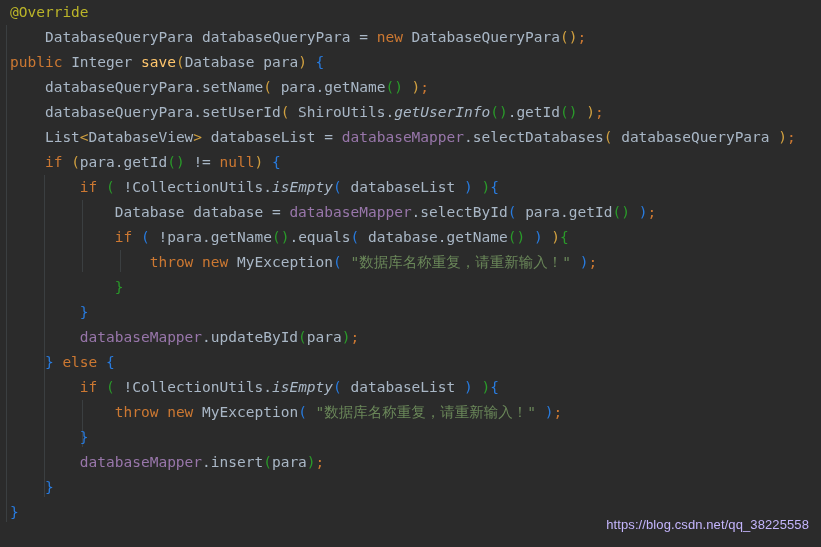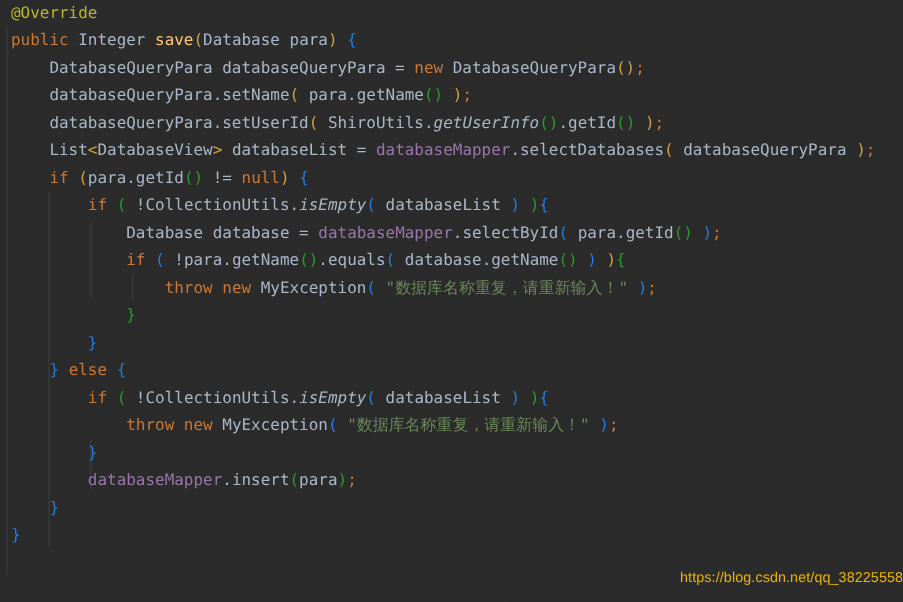--- a/index.html
+++ b/index.html
@@ -56,25 +56,25 @@
   .paren     { color: #d0a040; }            
   .paren2    { color: #287bde; }            
   .paren3    { color: #2a9a2a; }            
   .brace     { color: #287bde; }            
   .brace-g   { color: #2a9a2a; }
   .semi      { color: #cc7832; }
   .op        { color: #a9b7c6; }
   .italic    { font-style: italic; }
   .watermark {
     position: absolute;
-    right: 0;
+    right: 12px;
     bottom: 10px;
     font-family: "Liberation Sans", sans-serif;
     font-size: 13px;
-    color: #eab308;
+    color: #c4b5fd;
     letter-spacing: 0.1px;
     white-space: nowrap;
   }
 </style>
 </head>
 <body>
 
 <div id="editor">
 
   <div class="guides">
@@ -82,23 +82,23 @@
     <div class="guide" style="left:44px; top:175px; height:322px;"></div>
     <div class="guide" style="left:82px; top:200px; height:72px;"></div>
     <div class="guide" style="left:82px; top:400px; height:47px;"></div>
     <div class="guide" style="left:120px; top:250px; height:22px;"></div>
   </div>
 
   <div class="code-area">
 
     <div class="line"><span class="anno">@Override</span></div>
 
+    <div class="line">    <span class="ident">DatabaseQueryPara</span> <span class="ident">databaseQueryPara</span> <span class="op">=</span> <span class="kw">new</span> <span class="ident">DatabaseQueryPara</span><span class="paren">()</span><span class="semi">;</span></div>
+
     <div class="line"><span class="kw">public</span> <span class="ident">Integer</span> <span class="method">save</span><span class="paren">(</span><span class="ident">Database</span> <span class="ident">para</span><span class="paren">)</span> <span class="brace">{</span></div>
-
-    <div class="line">    <span class="ident">DatabaseQueryPara</span> <span class="ident">databaseQueryPara</span> <span class="op">=</span> <span class="kw">new</span> <span class="ident">DatabaseQueryPara</span><span class="paren">()</span><span class="semi">;</span></div>
 
     <div class="line">    <span class="ident">databaseQueryPara</span><span class="op">.</span><span class="ident">setName</span><span class="paren">(</span> <span class="ident">para</span><span class="op">.</span><span class="ident">getName</span><span class="paren3">()</span> <span class="paren">)</span><span class="semi">;</span></div>
 
     <div class="line">    <span class="ident">databaseQueryPara</span><span class="op">.</span><span class="ident">setUserId</span><span class="paren">(</span> <span class="ident">ShiroUtils</span><span class="op">.</span><span class="ident italic">getUserInfo</span><span class="paren3">()</span><span class="op">.</span><span class="ident">getId</span><span class="paren3">()</span> <span class="paren">)</span><span class="semi">;</span></div>
 
     <div class="line">    <span class="ident">List</span><span class="paren">&lt;</span><span class="ident">DatabaseView</span><span class="paren">&gt;</span> <span class="ident">databaseList</span> <span class="op">=</span> <span class="field">databaseMapper</span><span class="op">.</span><span class="ident">selectDatabases</span><span class="paren">(</span> <span class="ident">databaseQueryPara</span> <span class="paren">)</span><span class="semi">;</span></div>
 
     <div class="line">    <span class="kw">if</span> <span class="paren">(</span><span class="ident">para</span><span class="op">.</span><span class="ident">getId</span><span class="paren3">()</span> <span class="op">!=</span> <span class="kw">null</span><span class="paren">)</span> <span class="brace">{</span></div>
 
     <div class="line">        <span class="kw">if</span> <span class="paren3">(</span> <span class="op">!</span><span class="ident">CollectionUtils</span><span class="op">.</span><span class="ident italic">isEmpty</span><span class="paren2">(</span> <span class="ident">databaseList</span> <span class="paren2">)</span> <span class="paren3">)</span><span class="brace">{</span></div>
@@ -106,20 +106,21 @@
     <div class="line">            <span class="ident">Database</span> <span class="ident">database</span> <span class="op">=</span> <span class="field">databaseMapper</span><span class="op">.</span><span class="ident">selectById</span><span class="paren2">(</span> <span class="ident">para</span><span class="op">.</span><span class="ident">getId</span><span class="paren3">()</span> <span class="paren2">)</span><span class="semi">;</span></div>
 
     <div class="line">            <span class="kw">if</span> <span class="paren2">(</span> <span class="op">!</span><span class="ident">para</span><span class="op">.</span><span class="ident">getName</span><span class="paren3">()</span><span class="op">.</span><span class="ident">equals</span><span class="paren2">(</span> <span class="ident">database</span><span class="op">.</span><span class="ident">getName</span><span class="paren3">()</span> <span class="paren2">)</span> <span class="paren">)</span><span class="brace-g">{</span></div>
 
     <div class="line">                <span class="kw">throw</span> <span class="kw">new</span> <span class="ident">MyException</span><span class="paren2">(</span> <span class="str">"数据库名称重复，请重新输入！"</span><span class="str">&nbsp;</span><span class="paren2">)</span><span class="semi">;</span></div>
 
     <div class="line">            <span class="brace-g">}</span></div>
 
     <div class="line">        <span class="brace">}</span></div>
 
+    <div class="line">        <span class="field">databaseMapper</span><span class="op">.</span><span class="ident">updateById</span><span class="paren3">(</span><span class="ident">para</span><span class="paren3">)</span><span class="semi">;</span></div>
 
     <div class="line">    <span class="brace">}</span> <span class="kw">else</span> <span class="brace">{</span></div>
 
     <div class="line">        <span class="kw">if</span> <span class="paren3">(</span> <span class="op">!</span><span class="ident">CollectionUtils</span><span class="op">.</span><span class="ident italic">isEmpty</span><span class="paren2">(</span> <span class="ident">databaseList</span> <span class="paren2">)</span> <span class="paren3">)</span><span class="brace">{</span></div>
 
     <div class="line">            <span class="kw">throw</span> <span class="kw">new</span> <span class="ident">MyException</span><span class="paren2">(</span> <span class="str">"数据库名称重复，请重新输入！"</span><span class="str">&nbsp;</span><span class="paren2">)</span><span class="semi">;</span></div>
 
     <div class="line">        <span class="brace">}</span></div>
 
     <div class="line">        <span class="field">databaseMapper</span><span class="op">.</span><span class="ident">insert</span><span class="paren3">(</span><span class="ident">para</span><span class="paren3">)</span><span class="semi">;</span></div>

